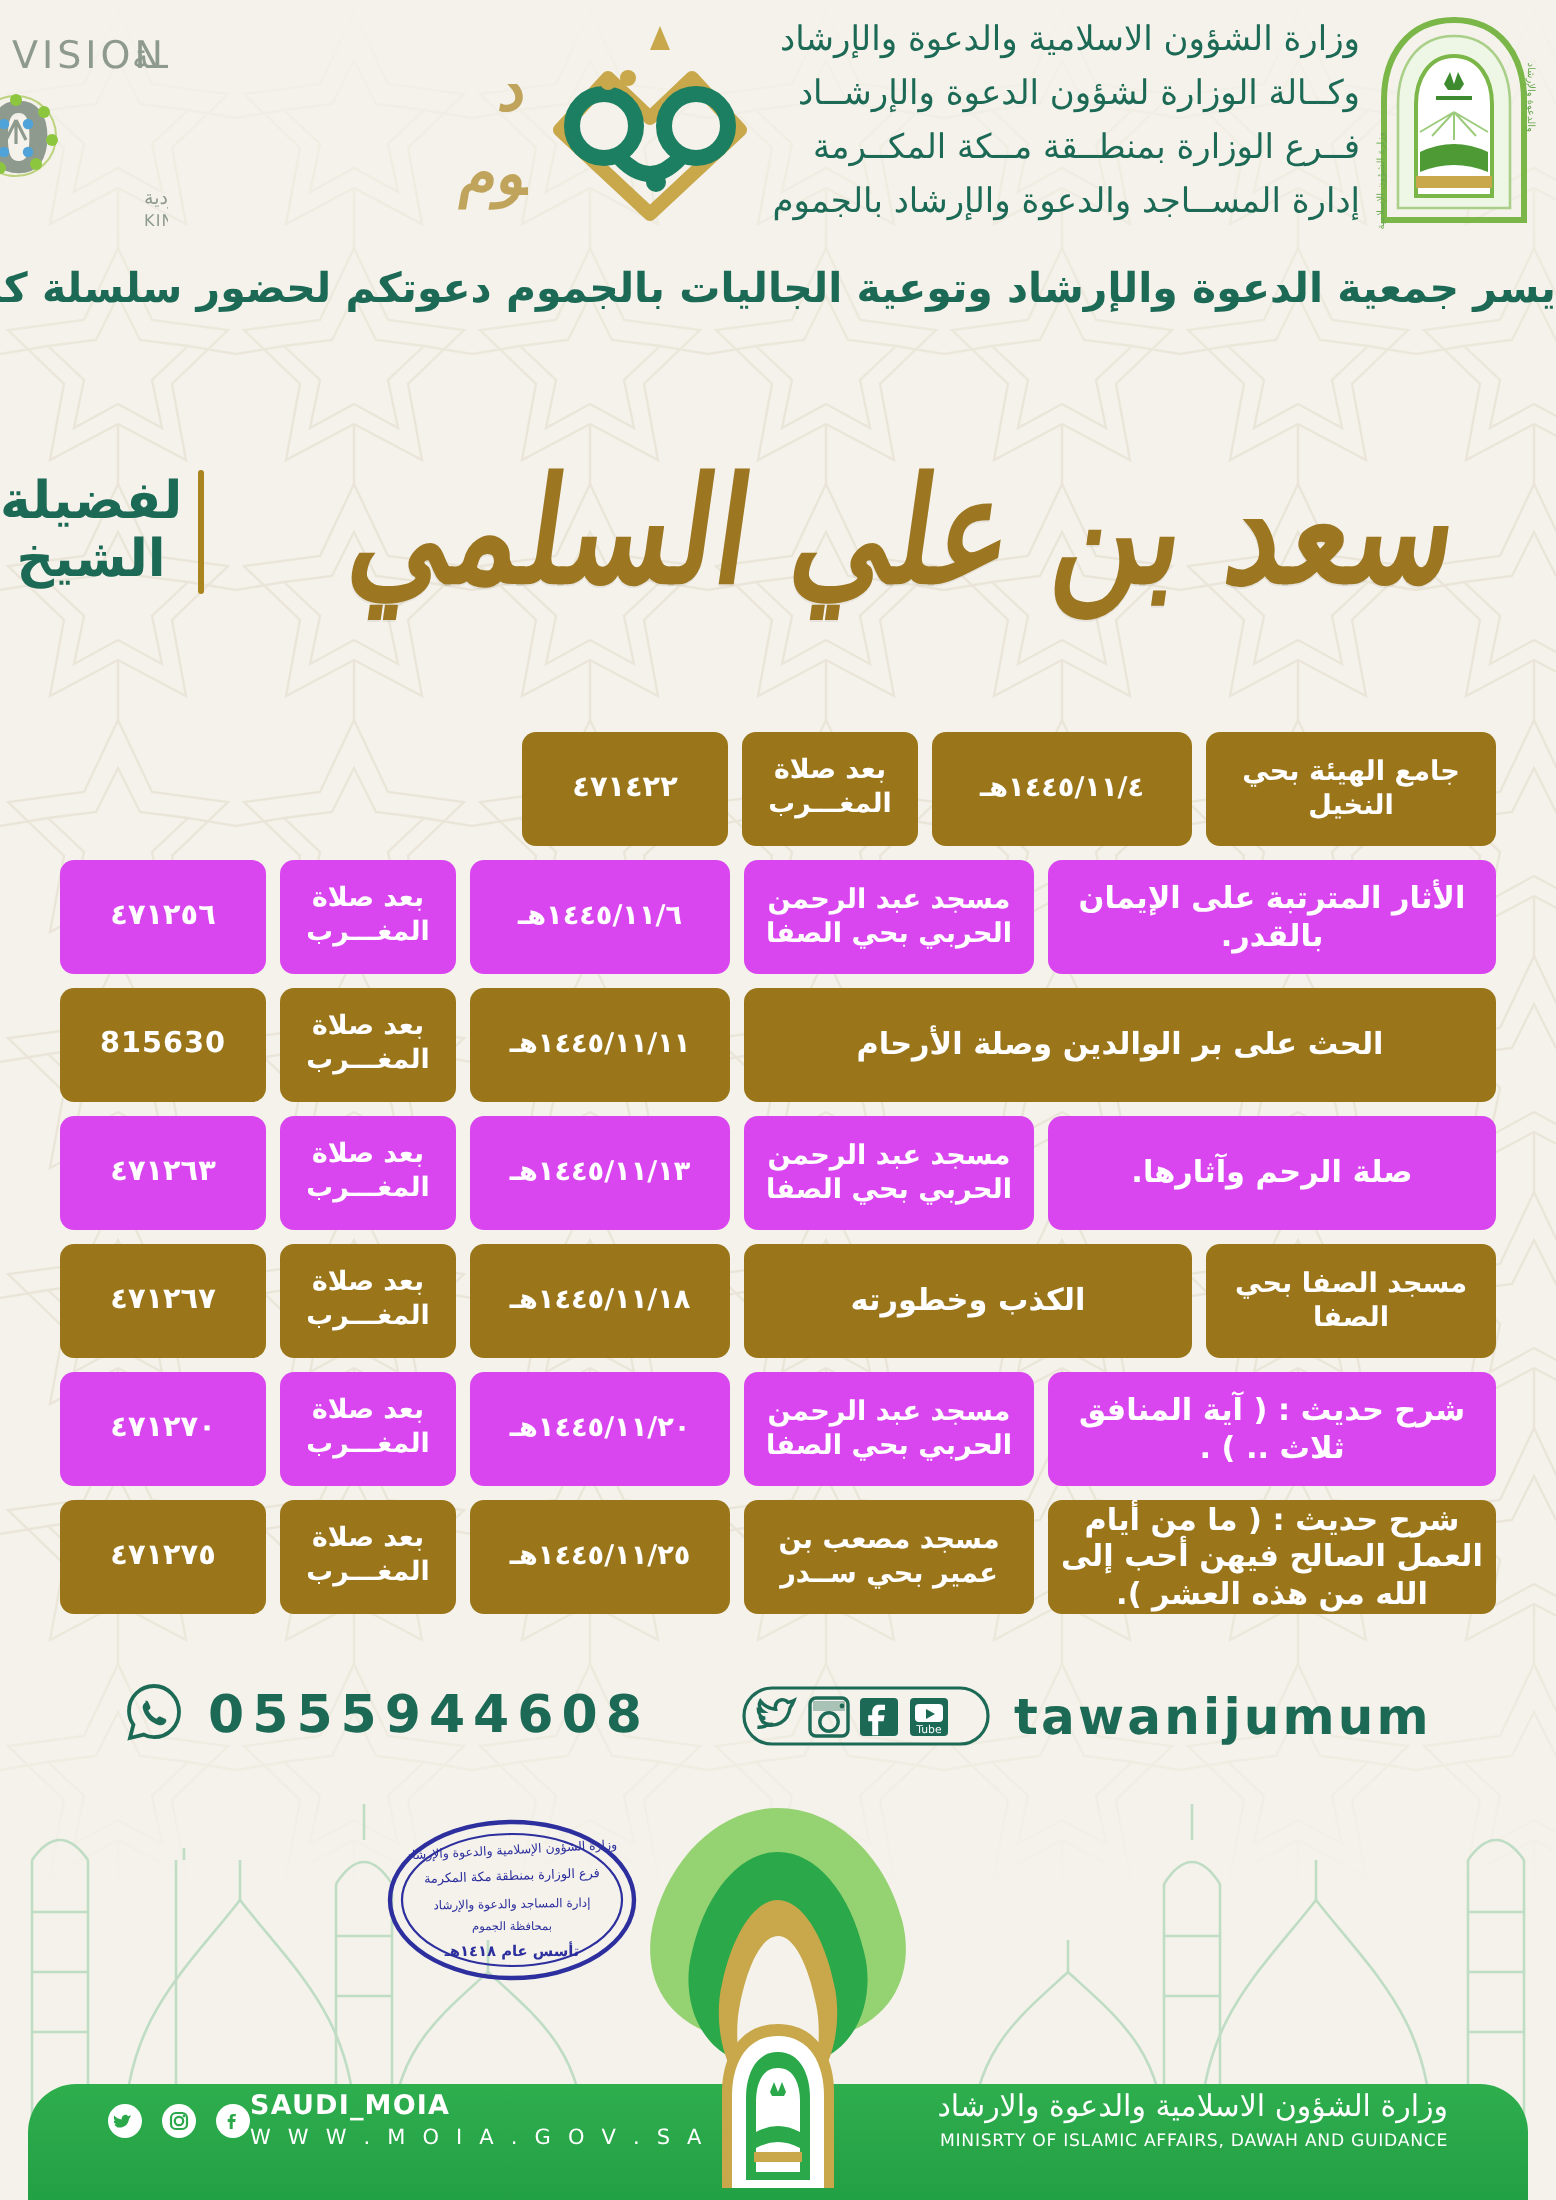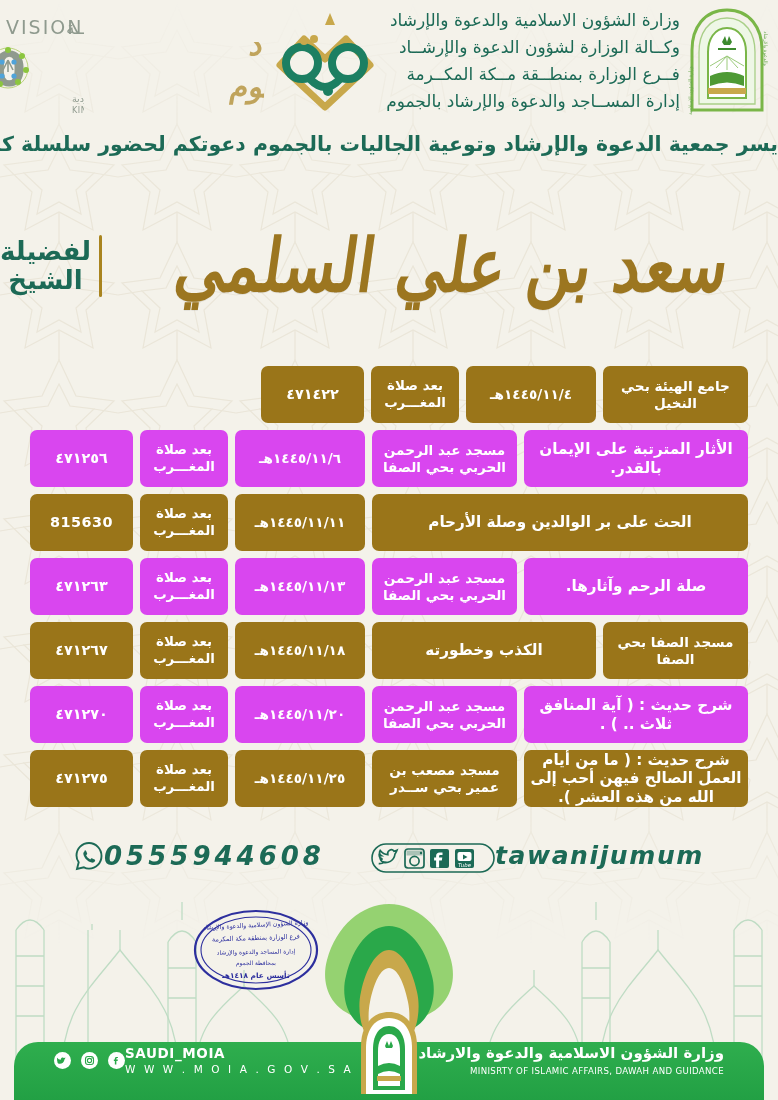--- a/index.html
+++ b/index.html
@@ -89,21 +89,21 @@
   .c-code {flex:0 0 103px;font-size:14.4px;letter-spacing:.5px;}
   .gold  {background:#9a7519;}
   .green {background:#d946ef;}
 
   
   .contact{
     position:absolute;top:836px;left:0;right:0;height:44px;
     display:flex;align-items:center;justify-content:center;gap:46px;
     direction:ltr;
   }
-  .contact-group{display:flex;gap:0;font-style:italic;}
+  .contact-group{display:flex;align-items:center;gap:12px;}
   .phone-num{
     color:#1c6a56;font-weight:bold;font-size:26px;letter-spacing:4px;
     font-family:"DejaVu Sans","Liberation Sans",sans-serif;
   }
   .handle{
     color:#1c6a56;font-weight:bold;font-size:25px;letter-spacing:1.6px;
   }
   .social-icons{display:flex;align-items:center;gap:3px;}
 
   
@@ -119,21 +119,21 @@
   .footer-bar{
     position:absolute;left:14px;right:14px;bottom:0;top:22px;
     background:#2aa84a;border-radius:24px 24px 0 0;
     background:linear-gradient(180deg,#2fae4e 0%,#22a044 100%);
   }
   .footer-inner{
     position:absolute;inset:0;display:flex;align-items:center;
     justify-content:space-between;padding:0 54px;box-sizing:border-box;direction:rtl;
   }
   .footer-ministry{color:#fff;text-align:right;direction:rtl;}
-  .footer-ministry .ar{font-weight:bold;font-size:15px;line-height:1.3;}
+  .footer-ministry .ar{font-weight:normal;font-size:15px;line-height:1.3;}
   .footer-ministry .en{font-size:8.6px;letter-spacing:.35px;margin-top:3px;}
   .footer-social{display:flex;align-items:center;gap:10px;direction:ltr;}
   .footer-handle{color:#fff;direction:ltr;text-align:left;}
   .footer-handle .h1{font-weight:bold;font-size:13.5px;letter-spacing:.6px;}
   .footer-handle .h2{font-size:10.5px;letter-spacing:2.6px;margin-top:2px;}
   .fs-ico{
     width:17px;height:17px;border-radius:50%;background:#fff;
     display:flex;align-items:center;justify-content:center;
   }
   .footer-emblem{

